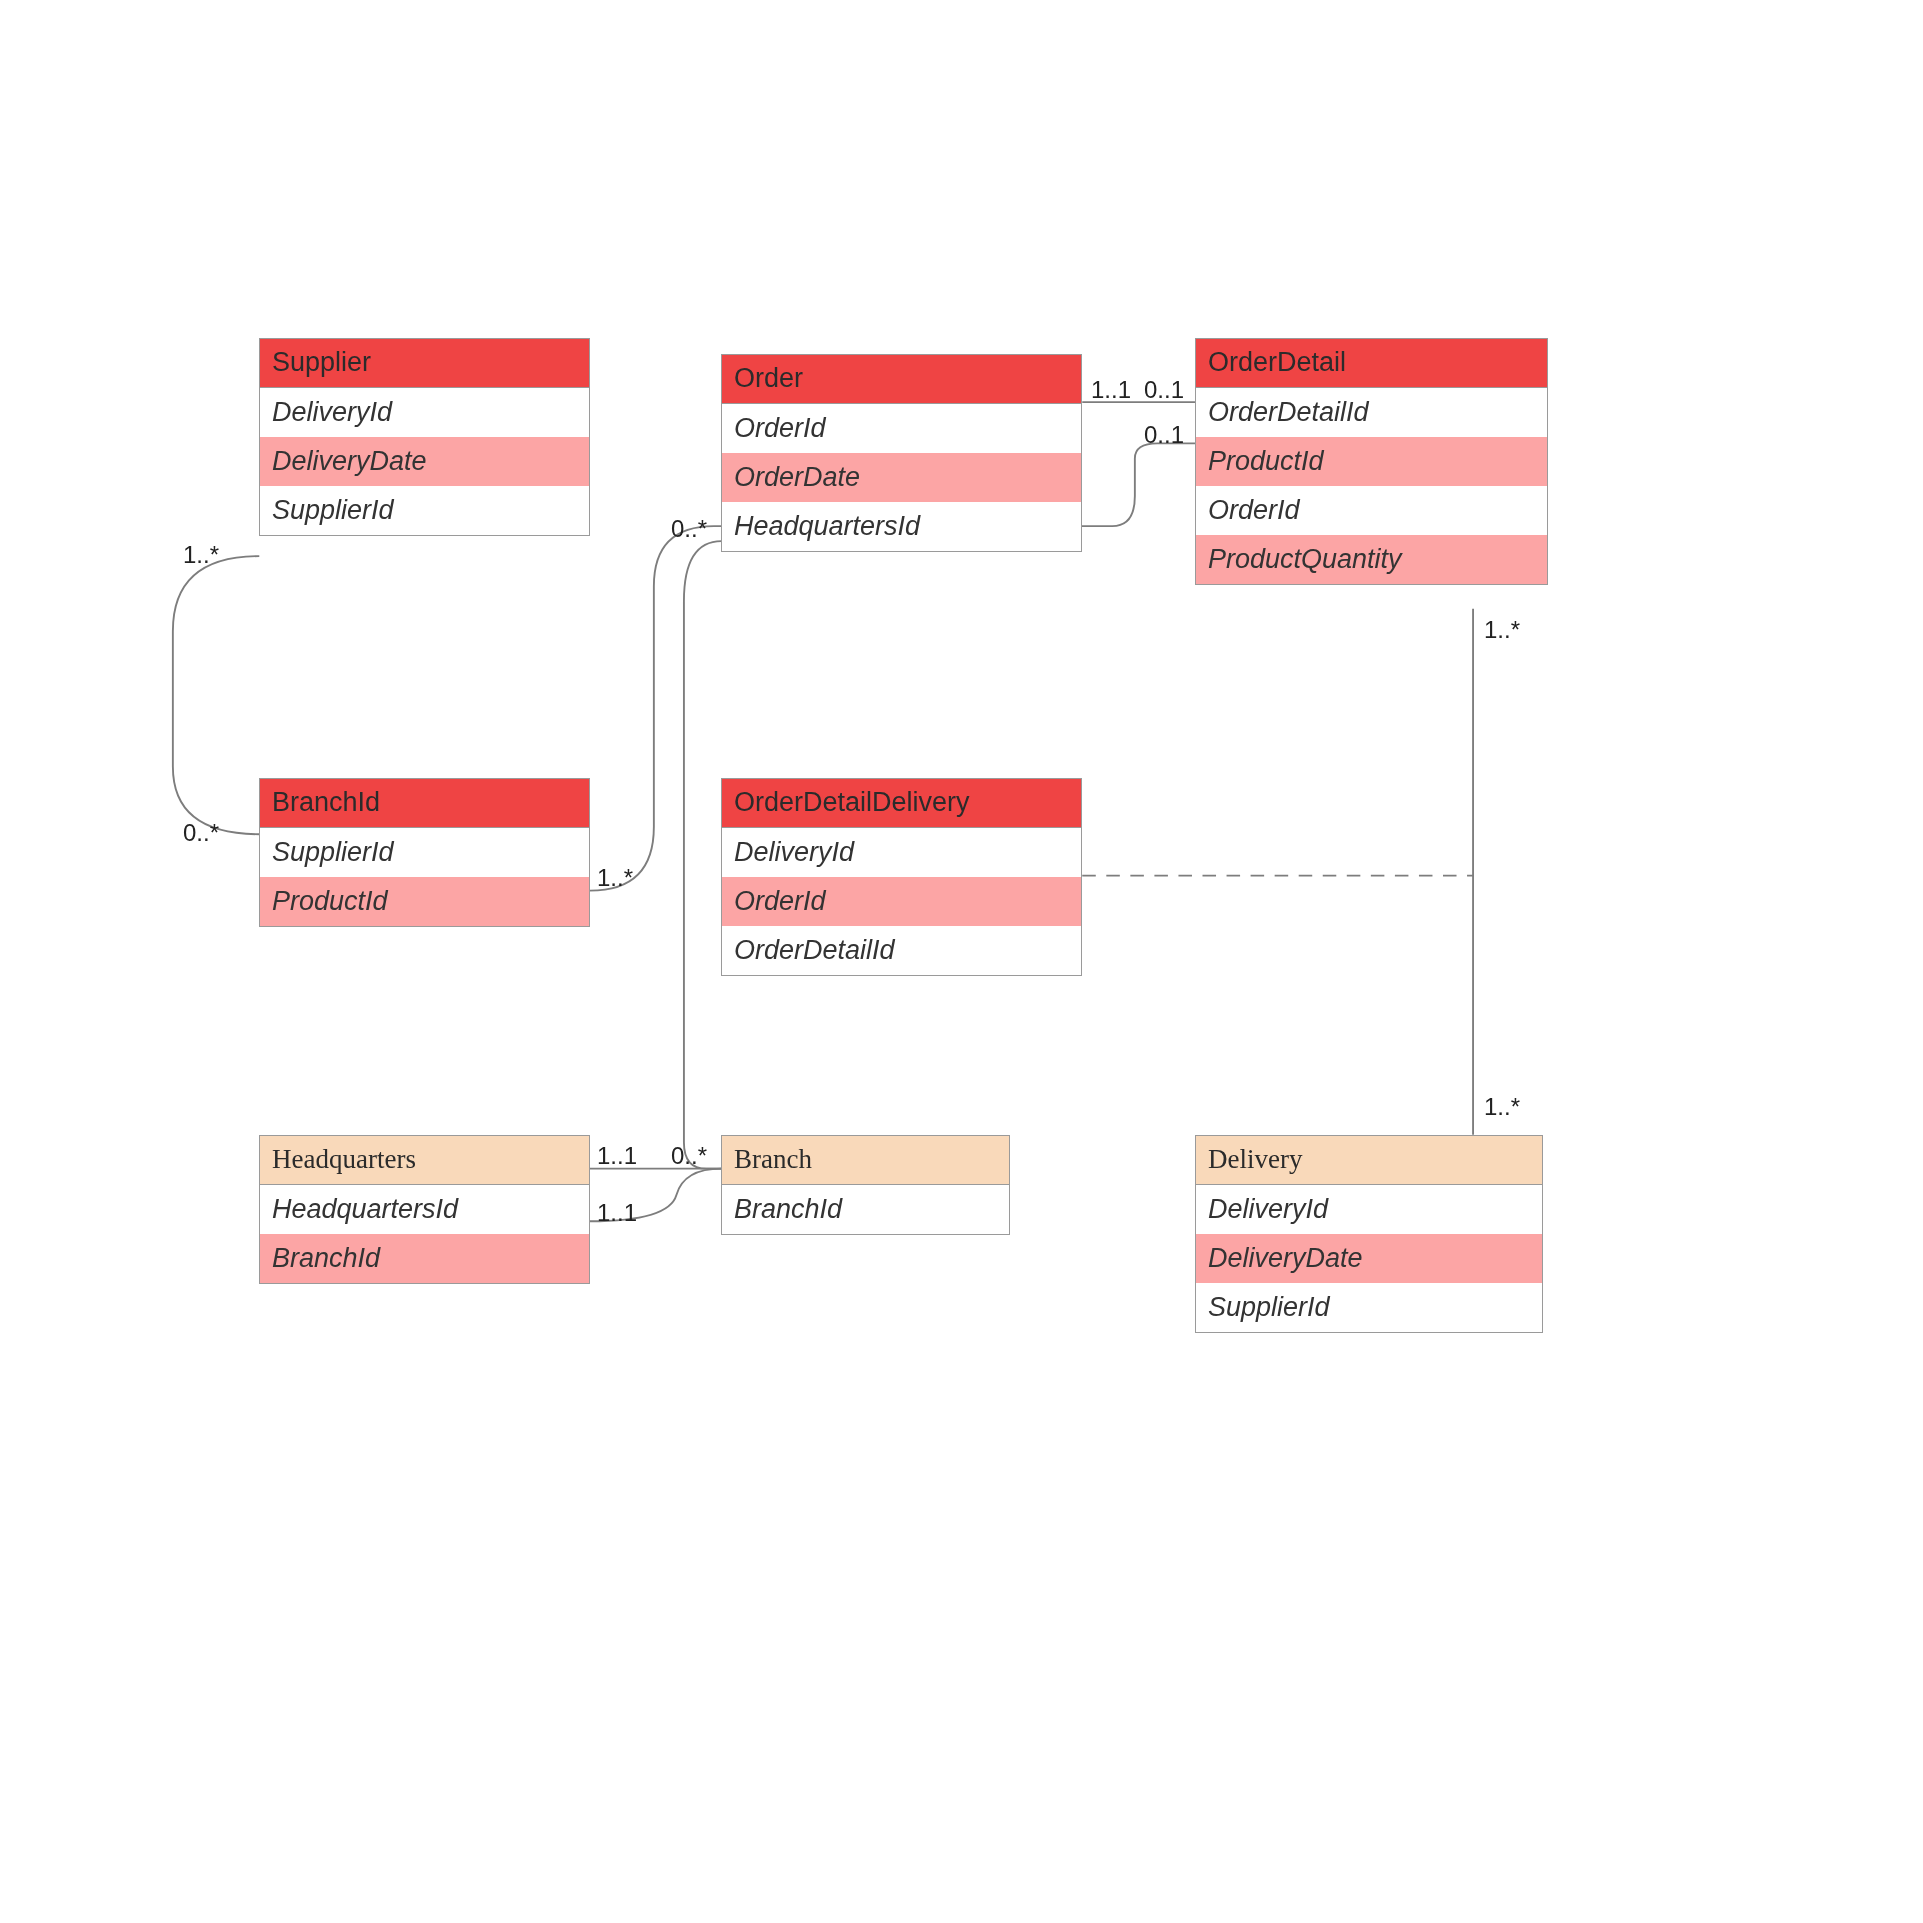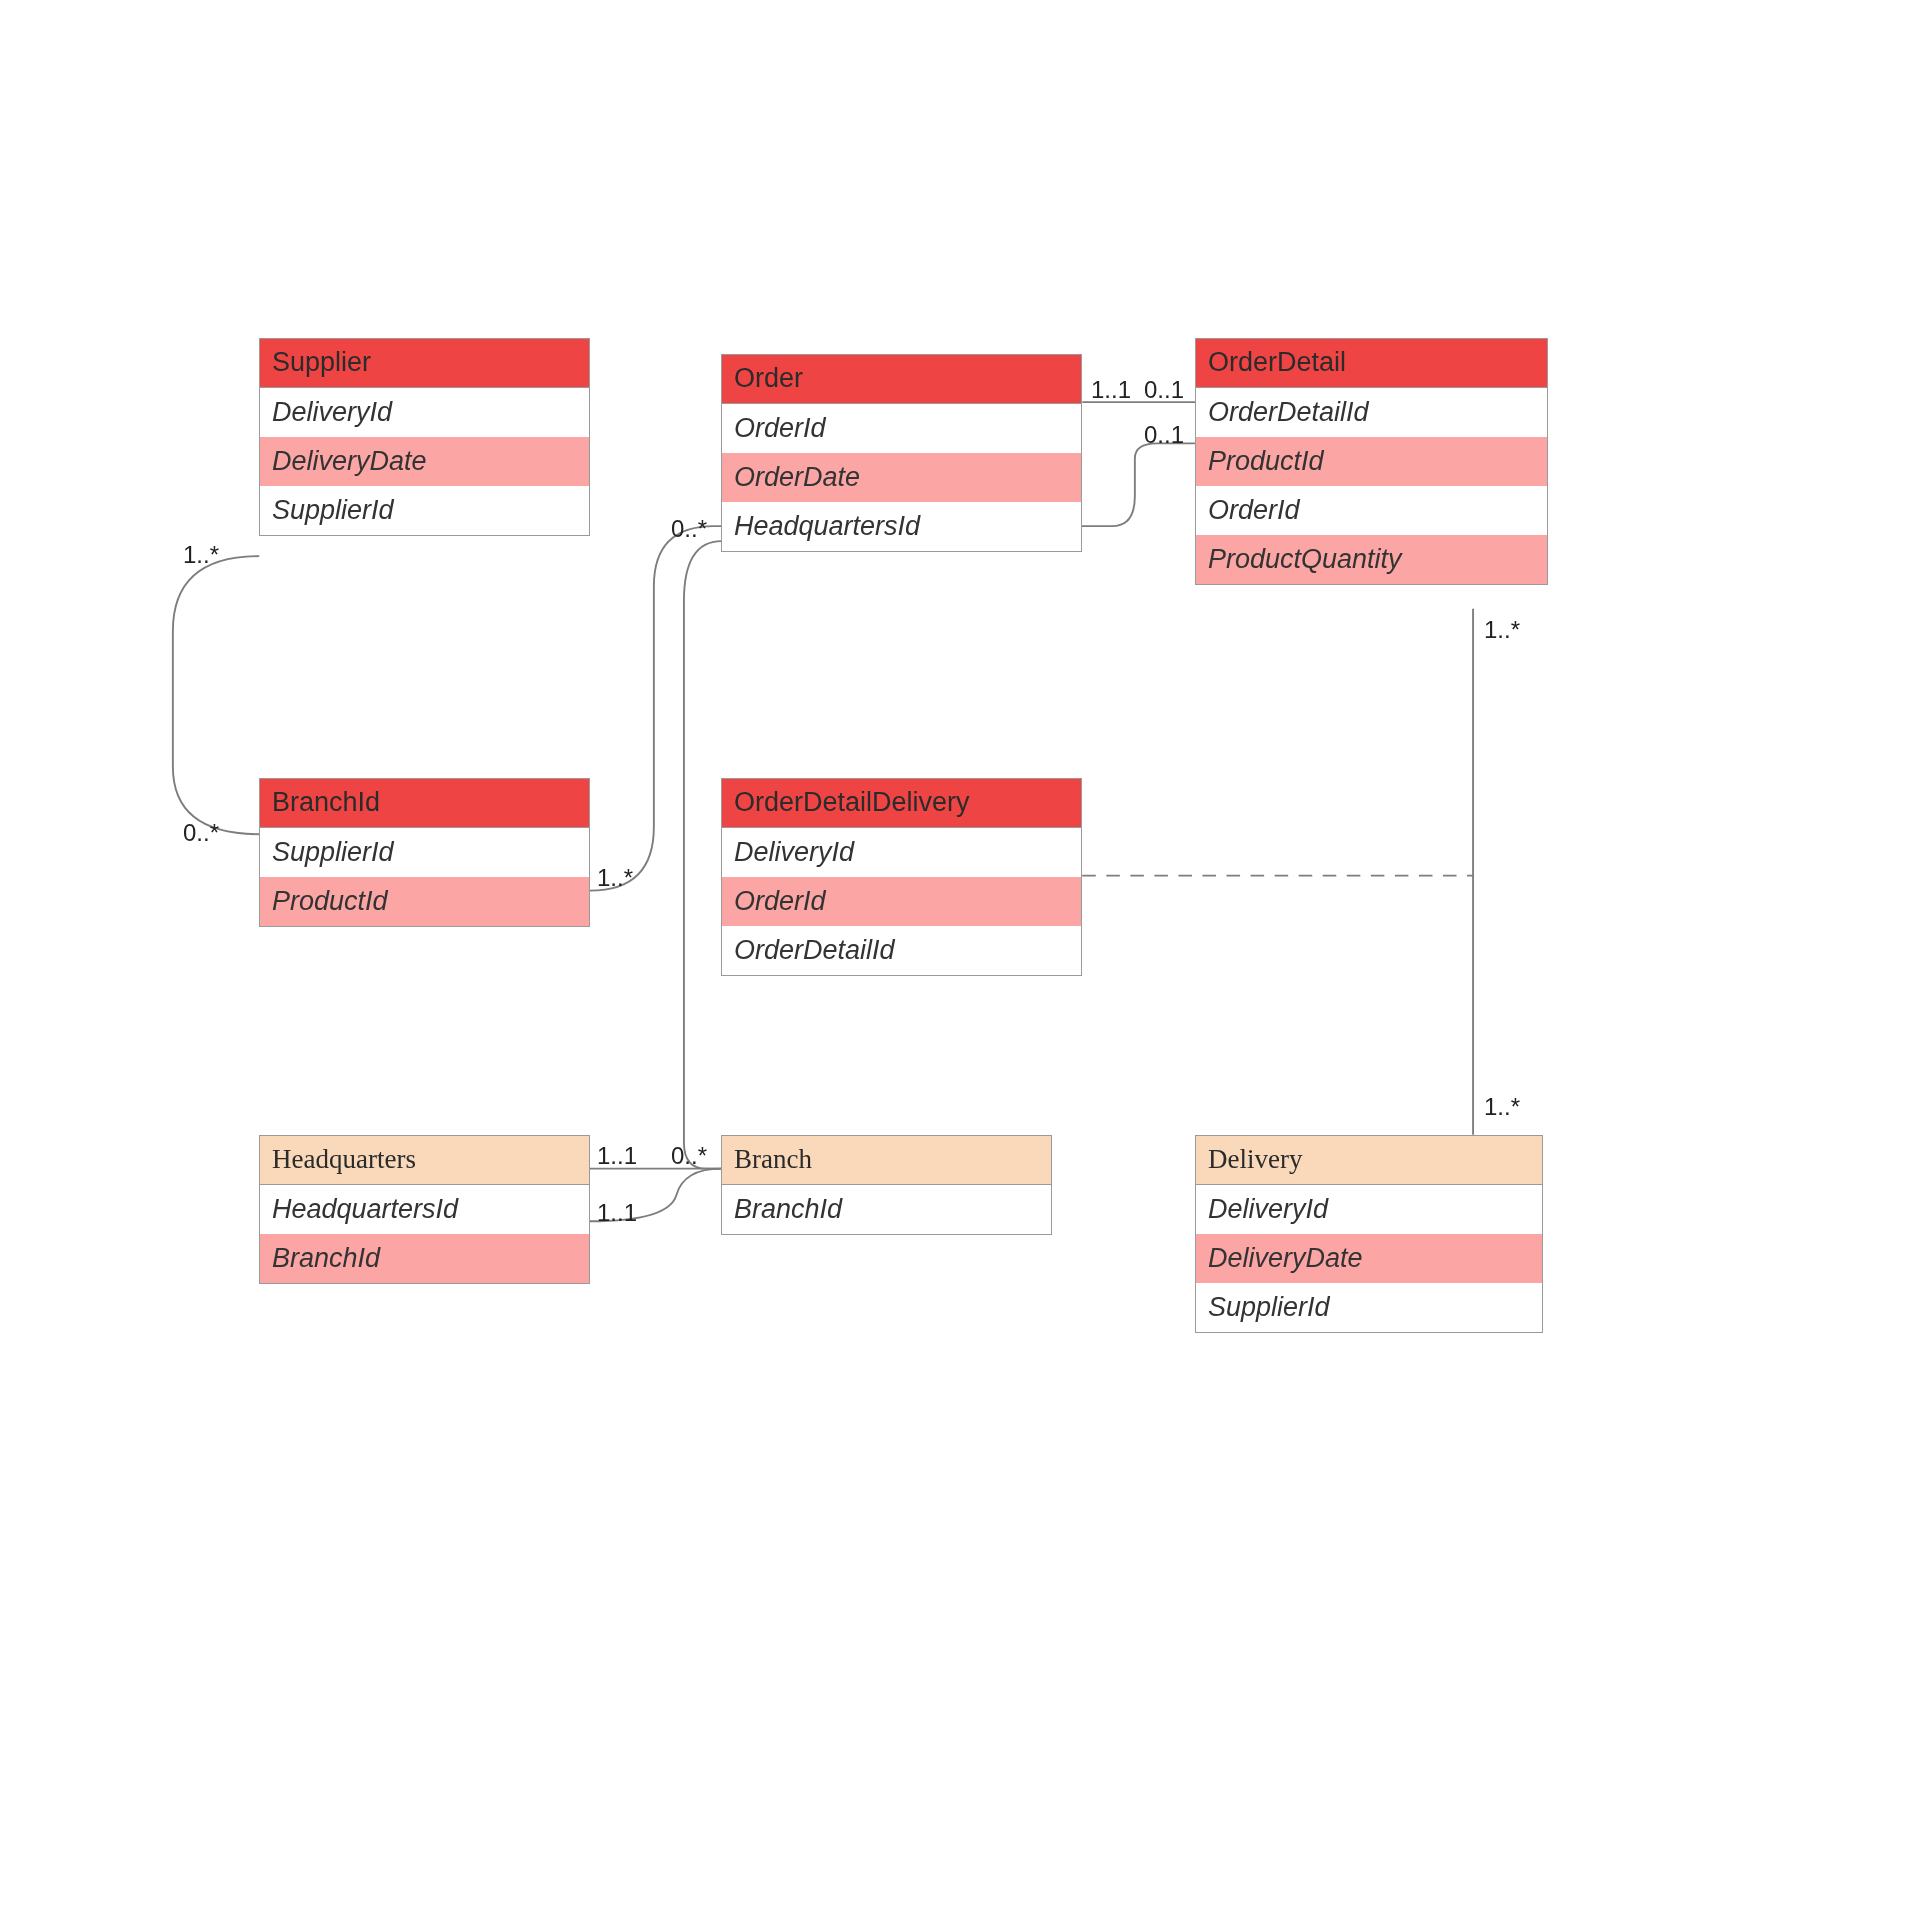--- a/index.html
+++ b/index.html
@@ -134,21 +134,21 @@
     <div class="attr alt">OrderId</div>
     <div class="attr">OrderDetailId</div>
   </div>
 
   <div class="entity" style="left:259px; top:1135px; width:331px;">
     <div class="entity-title title-light">Headquarters</div>
     <div class="attr">HeadquartersId</div>
     <div class="attr alt">BranchId</div>
   </div>
 
-  <div class="entity" style="left:721px; top:1135px; width:331px;">
+  <div class="entity" style="left:721px; top:1135px; width:289px;">
     <div class="entity-title title-light">Branch</div>
     <div class="attr">BranchId</div>
   </div>
 
   <div class="entity" style="left:1195px; top:1135px; width:348px;">
     <div class="entity-title title-light">Delivery</div>
     <div class="attr">DeliveryId</div>
     <div class="attr alt">DeliveryDate</div>
     <div class="attr">SupplierId</div>
   </div>

